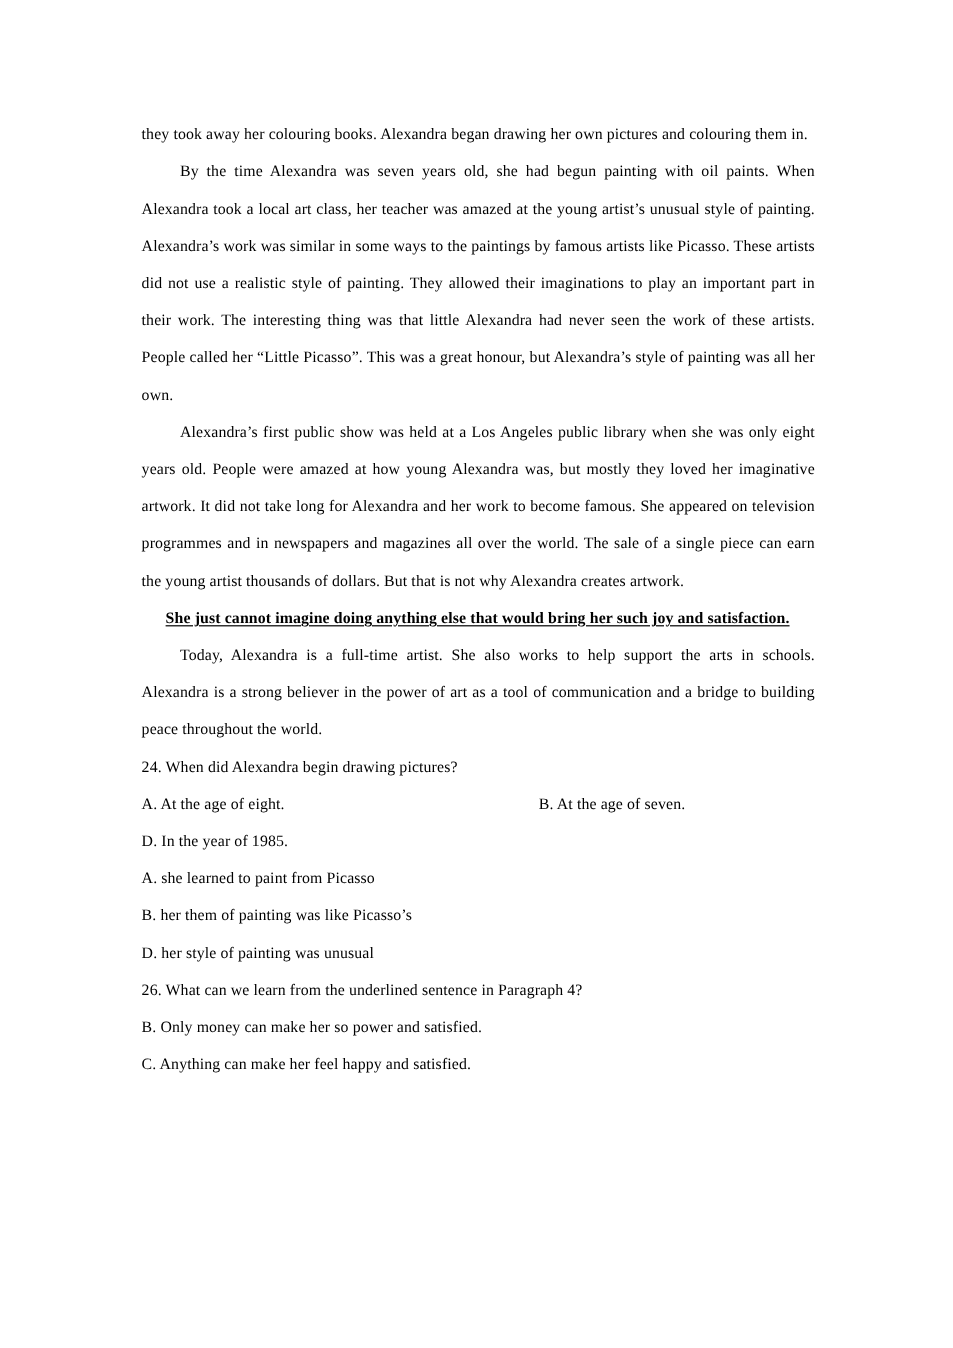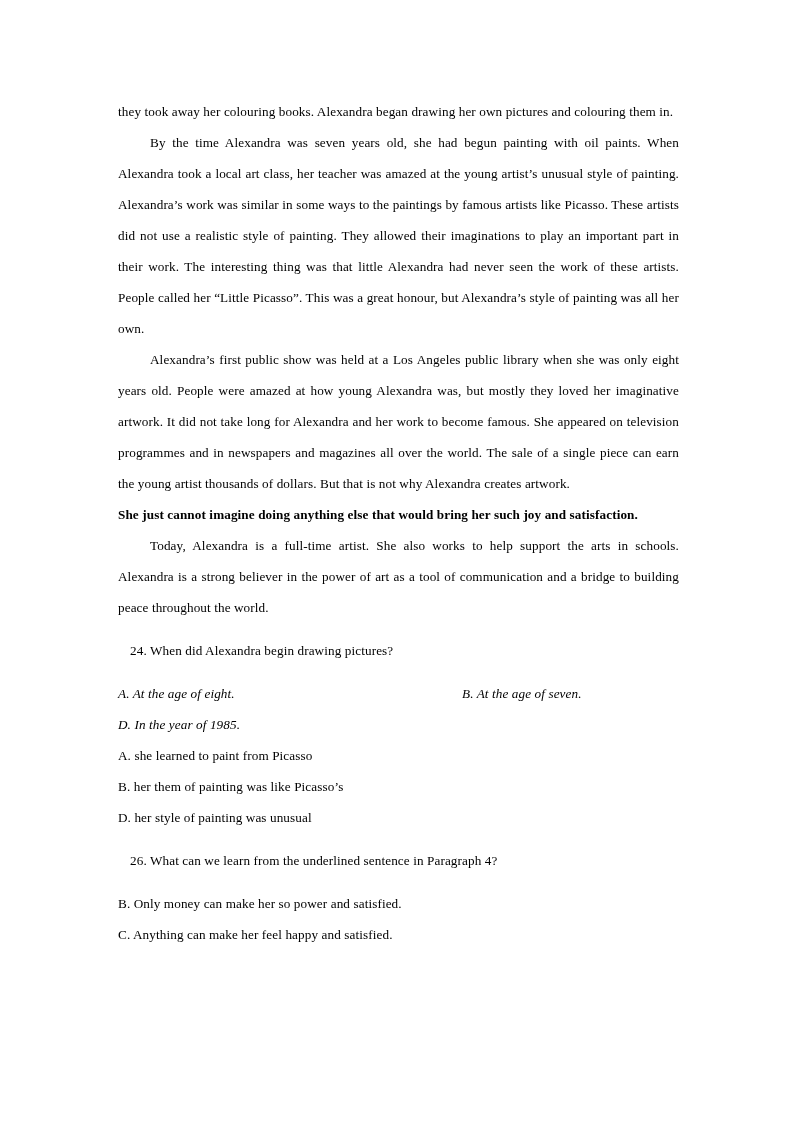--- a/index.html
+++ b/index.html
@@ -45,43 +45,44 @@
   .para::after {
     content: "";
     display: inline-block;
     width: 100%;
   }
   .para.nostretch::after {
     display: none;
   }
   .emphasis-sentence {
     font-weight: bold;
+    text-decoration: underline;
     text-underline-offset: 2px;
+    margin-left: 20px;
   }
   
   .question {
-    margin: 12px;
+    margin: 0;
     font-size: 13.2px;
     line-height: 31px;
     text-align: left;
     letter-spacing: 0.1px;
   }
   .blank-line {
     display: inline-block;
     border-bottom: 1px solid #000;
     width: 82px;
     height: 11px;
     margin: 0 0 0 1px;
     vertical-align: baseline;
   }
   .options-grid {
     display: grid;
     grid-template-columns: 328px 1fr;
-    column-gap: 16px;
-    font-style: italic;
+    column-gap: 3px;
   }
   .option {
     margin: 0;
     font-size: 13.2px;
     line-height: 31px;
     letter-spacing: 0.1px;
     white-space: nowrap;
   }
   .option-list .option {
     display: block;

